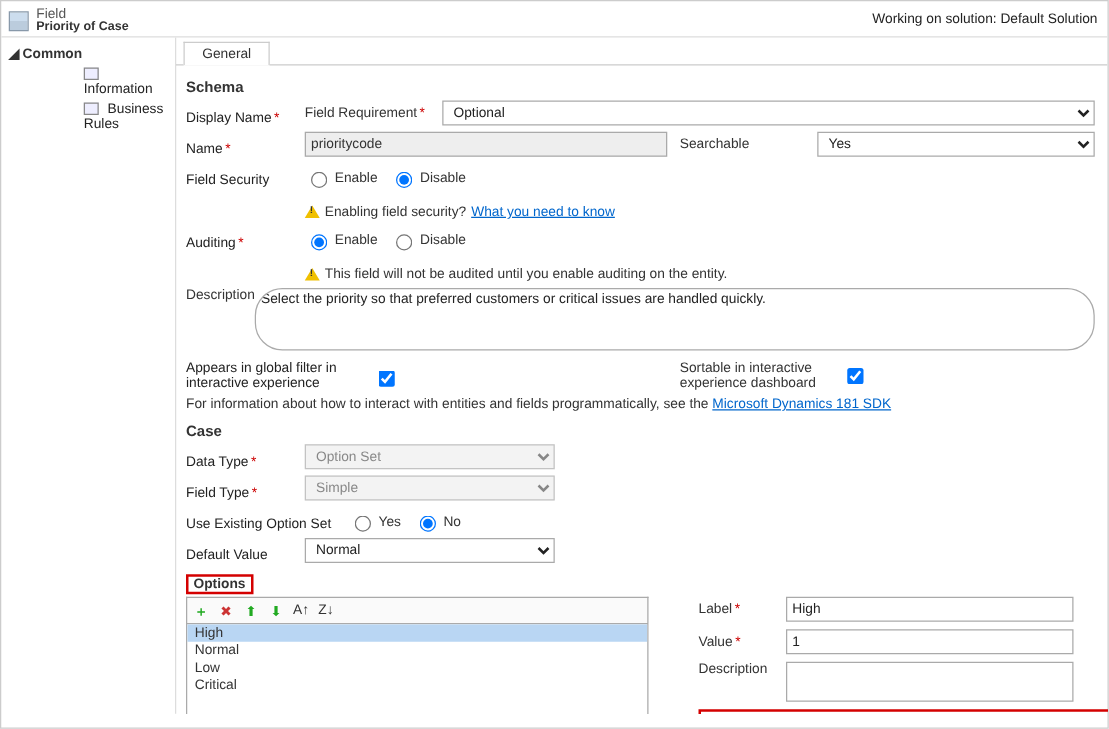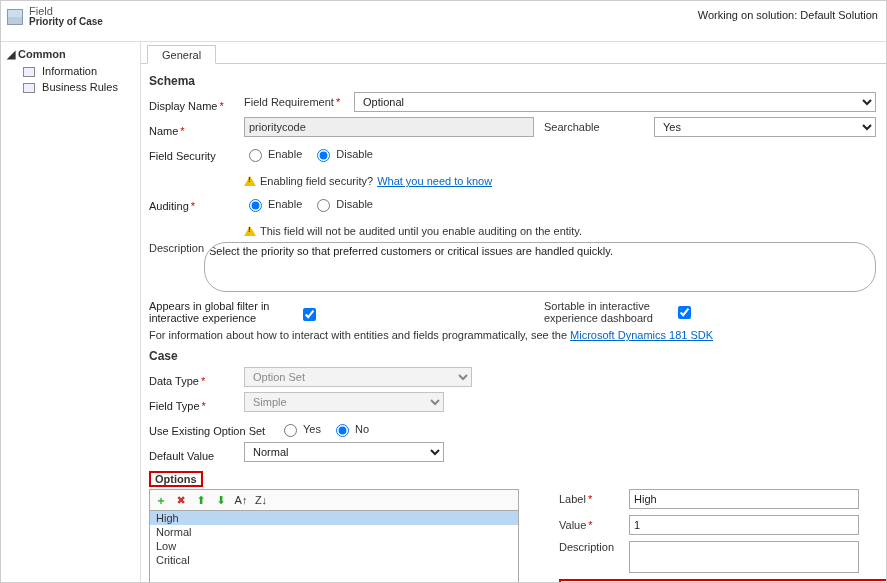--- a/index.html
+++ b/index.html
@@ -10,21 +10,21 @@
     color: #333;
     background: #fff;
     width: 887px;
     height: 583px;
     overflow: hidden;
     border: 1px solid #ccc;
   }
   .header {
     display: flex;
     align-items: flex-start;
-    padding: 4px 8px 14px 6px;
+    padding: 4px 8px 2px 6px;
     border-bottom: 1px solid #ddd;
   }
   .header-icon {
     width: 16px; height: 16px;
     margin-right: 6px;
     margin-top: 4px;
     display: inline-block;
     background: linear-gradient(#cde 50%, #bcd 50%);
     border: 1px solid #89a;
   }
@@ -34,21 +34,21 @@
   .header-right { margin-left: auto; font-size: 11px; color: #222; padding-top: 4px; }
   .main { display: flex; height: calc(100% - 40px); }
   .sidebar {
     width: 140px;
     border-right: 1px solid #ddd;
     padding: 4px 0;
     flex: none;
   }
   .sb-group { font-weight: 600; color: #333; padding: 2px 6px; cursor: default; }
   .sb-caret { display:inline-block; width:8px; }
-  .sb-item { padding: 2px 6px 2px 22px; color: #222; cursor: pointer; }
+  .sb-item { padding: 2px 6px 2px 22px; color: #222; cursor: pointer; margin-left: 44px; }
   .sb-item .mini-icon {
     display:inline-block; width:12px; height:10px;
     margin-right:4px; vertical-align:middle;
     border:1px solid #888; background:#eef;
   }
   .content { flex: 1; display: flex; flex-direction: column; overflow:auto;}
   .tabrow { border-bottom: 1px solid #ccc; padding: 0 6px; margin-top:2px;}
   .tab {
     display:inline-block;
     border:1px solid #ccc;
@@ -229,21 +229,21 @@
 
       <div style="margin:4px 0 8px;">
         <span>For information about how to interact with entities and fields programmatically, see the </span>
         <a class="link">Microsoft Dynamics 181 SDK</a>
       </div>
 
       <div class="section-title">Case</div>
 
       <div class="row">
         <span class="label req">Data Type</span>
-        <select style="width:228px;background:#eee;color:#555" disabled="">
+        <select style="width:200px;background:#eee;color:#555" disabled="">
           <option>Option Set</option>
         </select>
       </div>
       <div class="row">
         <span class="label req">Field Type</span>
         <select style="width:200px;background:#eee;color:#555" disabled="">
           <option>Simple</option>
         </select>
       </div>
       <div class="row">

